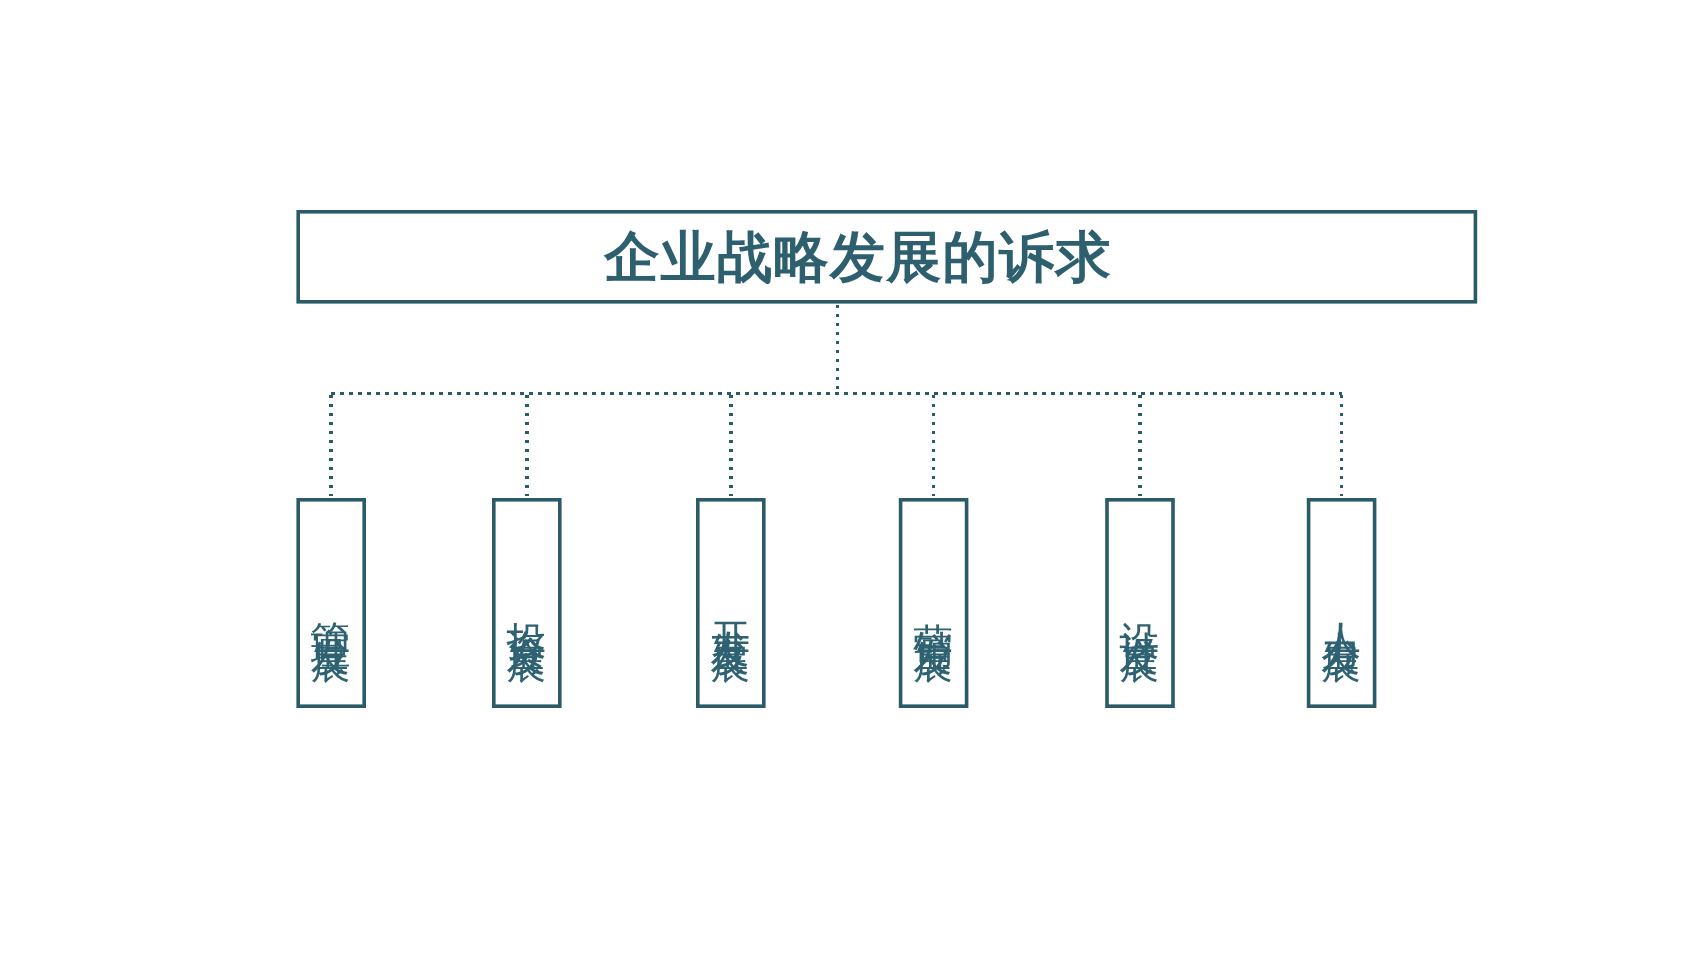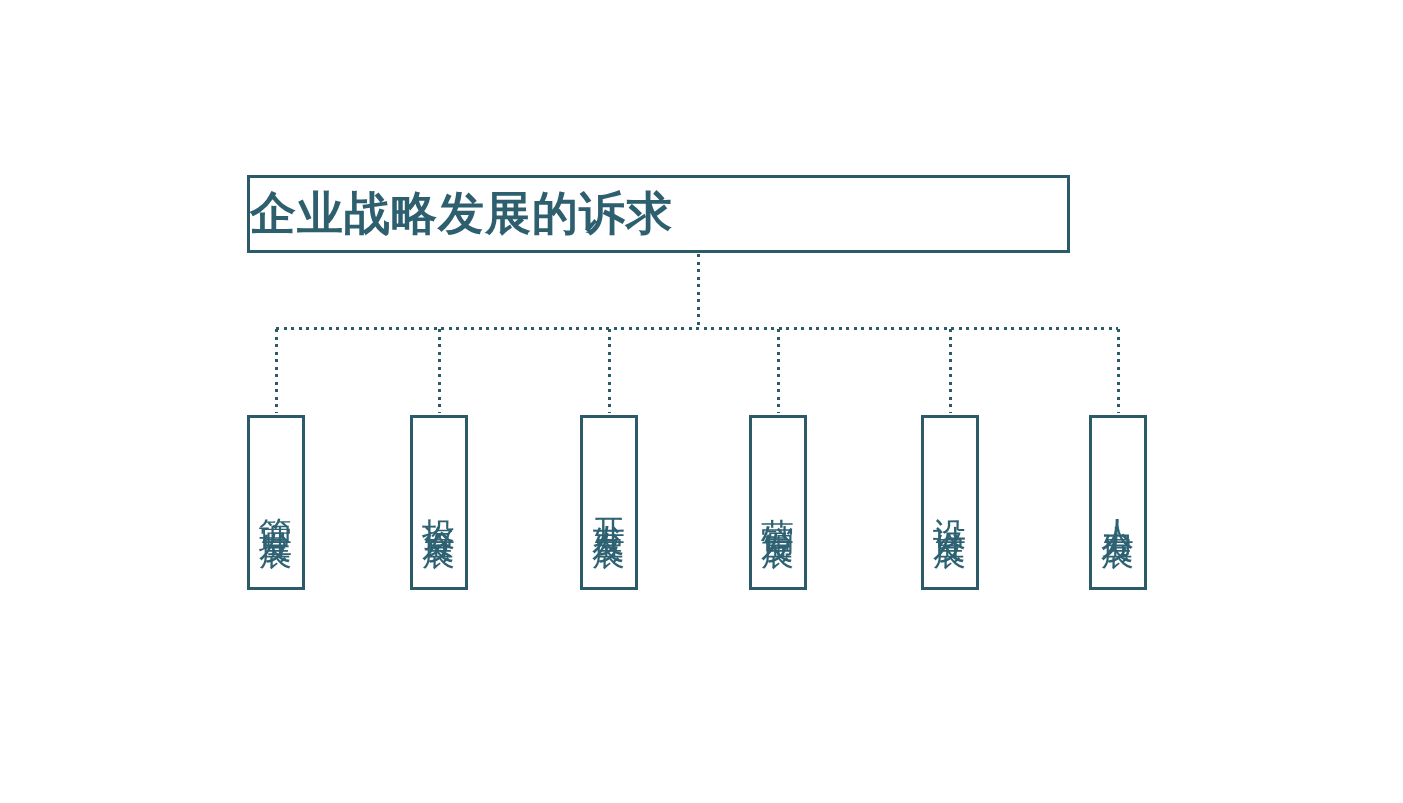--- a/index.html
+++ b/index.html
@@ -16,28 +16,28 @@
     width: 1403px;
     height: 803px;
     background: var(--bg);
     overflow: hidden;
   }
 
   .root-box {
     position: absolute;
     left: 247px;
     top: 175px;
-    width: 823px;
+    width: 984px;
     height: 78px;
     border: 3px solid var(--accent);
     background: #ffffff;
     display: flex;
     align-items: center;
+    justify-content: center;
     padding-right: 48px; 
-    font-family: Liberation Serif, serif;
   }
   .root-box .root-label {
     color: #2d5f6f;
     font-size: 46px;
     font-weight: 800;
     letter-spacing: 1px;
     white-space: nowrap;
     line-height: 1;
   }
 

